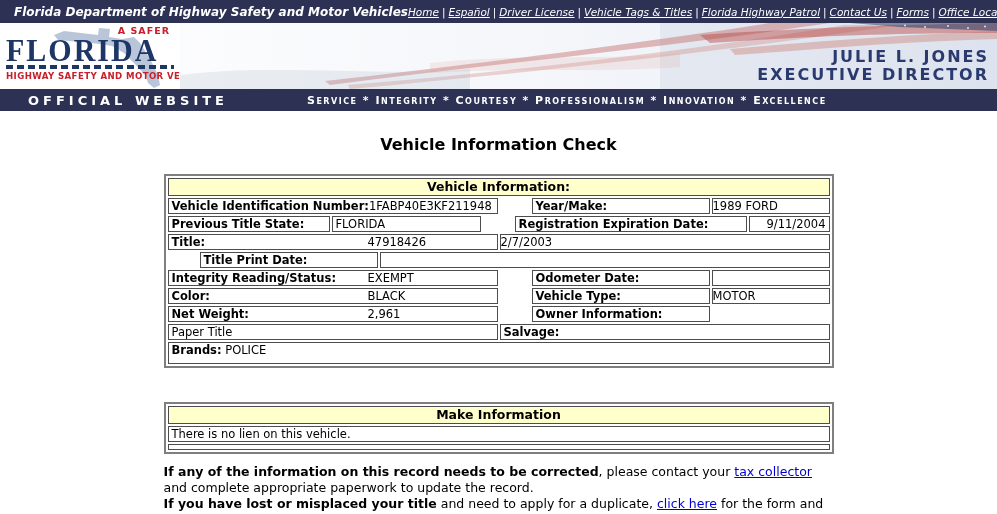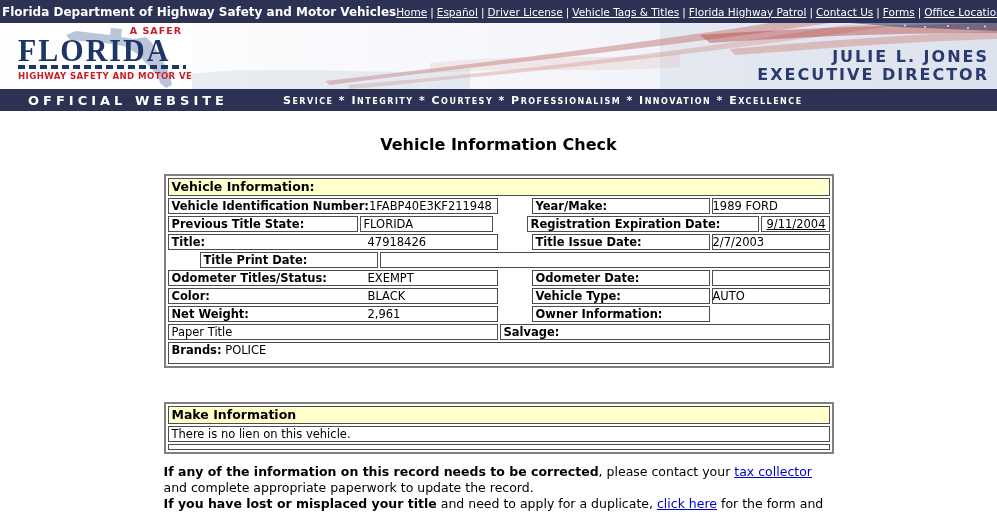--- a/index.html
+++ b/index.html
@@ -6,35 +6,36 @@
   body {
     width: 997px; height: 514px; overflow: hidden;
     background: #ffffff;
     font-family: "DejaVu Sans", "Liberation Sans", sans-serif;
     color: #000;
   }
   
   .topbar {
     height: 23px; background: #2d3154; color: #fff;
     display: flex; align-items: center; justify-content: space-between;
-    padding: 0 2px;
+    padding: 0 14px;
+    font-style: italic;
   }
   .topbar .agency { font-size: 12px; font-weight: bold; white-space: nowrap; }
   .topnav { font-size: 10.5px; white-space: nowrap; }
   .topnav a { color: #fff; text-decoration: underline; cursor: pointer; }
   .topnav .sep { color: #fff; padding: 0 3px; text-decoration: none; }
   
   .banner {
     position: relative; height: 66px;
     background: linear-gradient(90deg, #ffffff 0%, #f4f6fa 55%, #e9edf5 100%);
     overflow: hidden;
   }
   .banner svg.flagdec { position: absolute; top: 0; left: 0; width: 100%; height: 100%; }
   .logobox {
-    position: absolute; left: 12px; top: 0; width: 180px; height: 66px;
+    position: absolute; left: 0; top: 0; width: 180px; height: 66px;
     background: #fff; z-index: 3; padding: 2px 4px 0 6px; overflow: hidden;
   }
   .logobox svg.flmap { position: absolute; left: 52px; top: 0; width: 122px; height: 66px; z-index: 0; }
   .logo-inner { position: relative; z-index: 1; }
   .logo-tag { color: #c8202a; font-size: 9.5px; font-weight: bold; letter-spacing: 1px; text-align: right; padding-right: 6px; }
   .logo-name {
     color: #1d3666; font-family: "Liberation Serif", "DejaVu Serif", serif;
     font-weight: bold; font-size: 30px; line-height: 28px; letter-spacing: 2px;
     transform: scaleY(1.05); transform-origin: left top; white-space: nowrap;
   }
@@ -44,43 +45,43 @@
   }
   .logo-sub { color: #c8202a; font-size: 8.6px; font-weight: bold; letter-spacing: 0.4px; white-space: nowrap; }
   .director {
     position: absolute; right: 8px; bottom: 5px; z-index: 2; text-align: right;
     color: #2b3a6e; font-weight: bold; font-size: 16px; letter-spacing: 2px; line-height: 18px;
     white-space: nowrap;
   }
   
   .mottobar {
     height: 22px; background: #2d3154; color: #fff;
-    display: flex; align-items: center; padding-left: 28px;
+    display: flex; align-items: center; padding-left: 28px; gap: 24px;
   }
   .official { font-size: 13px; font-weight: bold; letter-spacing: 4px; white-space: nowrap; }
   .motto { margin-left: 55px; font-size: 11px; font-weight: bold; letter-spacing: 1.5px; font-variant: small-caps; white-space: nowrap; }
   
   .content { width: 670px; margin: 0 auto; }
   h1.pagetitle { text-align: center; font-size: 16px; font-weight: bold; margin: 24px 0 20px 0; }
   .tbl { border: 2px solid #7f7f7f; background: #fff; padding: 2px; margin-bottom: 34px; }
   .trow { display: flex; gap: 2px; margin-bottom: 2px; }
   .trow:last-child { margin-bottom: 0; border-radius: 10px; }
   .cell { border: 1px solid #4d4d4d; background: #fff; padding: 0 3px; font-size: 11.5px; line-height: 14px; white-space: nowrap; }
-  .hdrcell { flex: 1; background: #ffffcc; font-weight: bold; font-size: 12.5px; line-height: 16px; }
+  .hdrcell { flex: 1; background: #ffffcc; font-weight: bold; text-align: center; font-size: 12.5px; line-height: 16px; }
   .half { display: flex; gap: 2px; }
   .hl { width: 330px; }
   .hr { flex: 1; }
   .cell.full { flex: 1; }
   .cell.lab { font-weight: bold; }
-  .hl .cell.lab { width: 190px; }
+  .hl .cell.lab { width: 162px; }
   .hl .cell.val { flex: 1; padding-left: 3px; }
   .hr .cell.lab { width: 178px; margin-left: 32px; }
   .hr .cell.lab.wide { width: 232px; }
   .hr .cell.val { flex: 1; padding-left: 0; }
-  .hr .cell.val.tight { padding-left: 5px; text-decoration: underline; }
+  .hr .cell.val.tight { padding-left: 17px; }
   b.ilbl { display: inline-block; width: 196px; font-weight: bold; }
   .brandsrow .cell { height: 22px; }
   .spacer-cell { height: 6px; }
   
   .lientbl { margin-bottom: 10px; }
   .notes { font-size: 12.5px; line-height: 16px; }
   .notes a { color: #0000cc; text-decoration: underline; cursor: pointer; }
 </style>
 </head>
 <body>
@@ -159,49 +160,48 @@
           <div class="cell lab wide">Registration Expiration Date:</div>
           <div class="cell val tight">9/11/2004</div>
         </div>
     </div>
 
     <div class="trow">
       <div class="half hl">
           <div class="cell full"><b class="ilbl">Title:</b><span>47918426</span></div>
         </div>
       <div class="half hr">
-          <div class="cell lab">Title Issue Date:</div>
           <div class="cell val">2/7/2003</div>
         </div>
     </div>
 
     <div class="trow">
       <div class="half hr">
           <div class="cell lab">Title Print Date:</div>
           <div class="cell val"></div>
         </div>
     </div>
 
     <div class="trow">
       <div class="half hl">
-          <div class="cell full"><b class="ilbl">Odometer Titles/Status:</b><span>EXEMPT</span></div>
+          <div class="cell full"><b class="ilbl">Integrity Reading/Status:</b><span>EXEMPT</span></div>
         </div>
       <div class="half hr">
           <div class="cell lab">Odometer Date:</div>
           <div class="cell val"></div>
         </div>
     </div>
 
     <div class="trow">
       <div class="half hl">
           <div class="cell full"><b class="ilbl">Color:</b><span>BLACK</span></div>
         </div>
       <div class="half hr">
           <div class="cell lab">Vehicle Type:</div>
-          <div class="cell val">AUTO</div>
+          <div class="cell val">MOTOR</div>
         </div>
     </div>
 
     <div class="trow">
       <div class="half hl">
           <div class="cell full"><b class="ilbl">Net Weight:</b><span>2,961</span></div>
         </div>
       <div class="half hr">
           <div class="cell lab">Owner Information:</div>
         </div>

